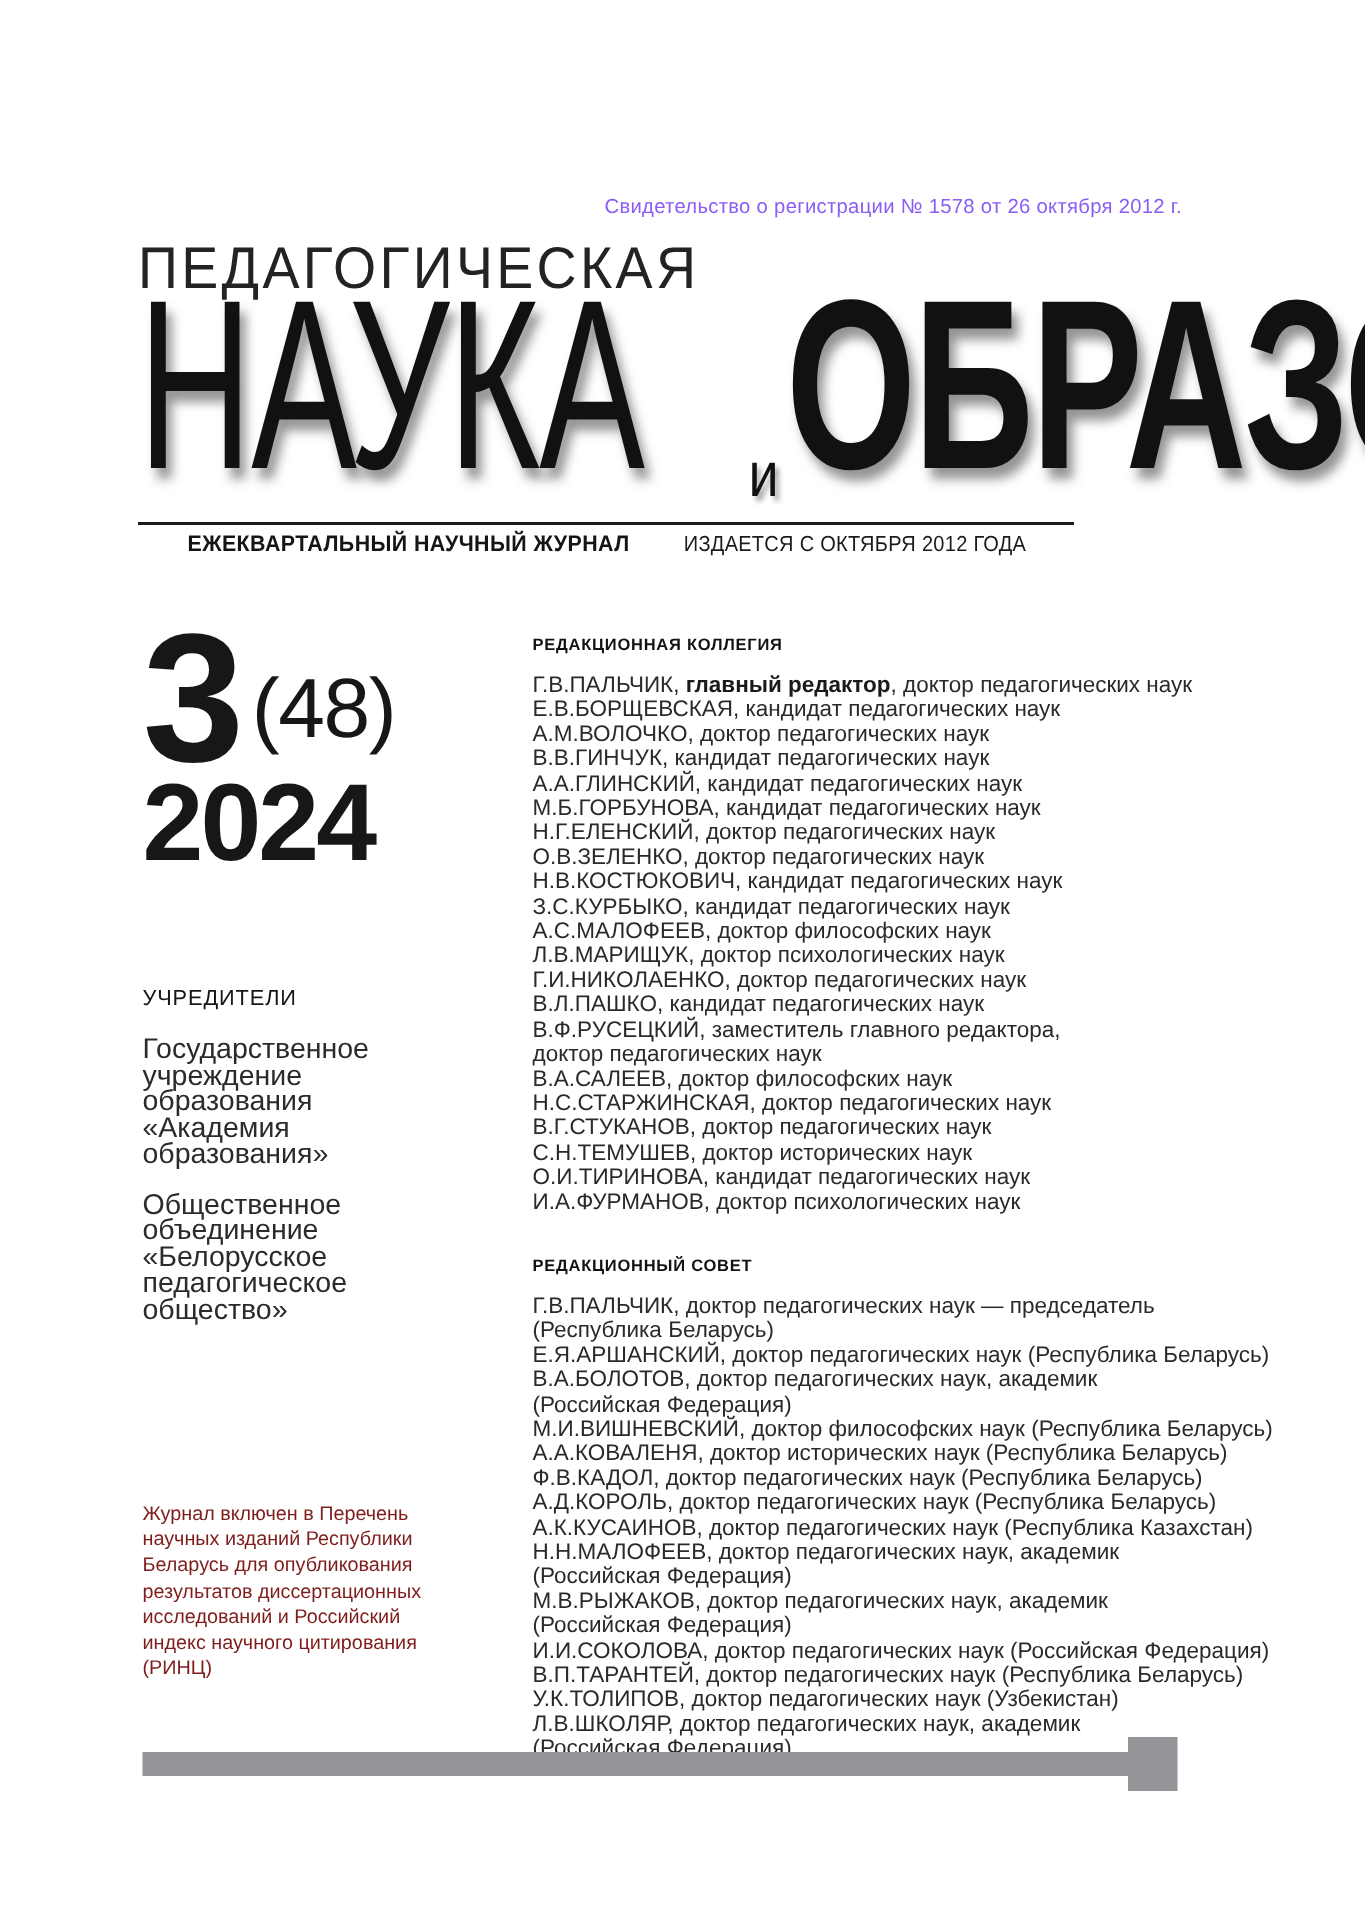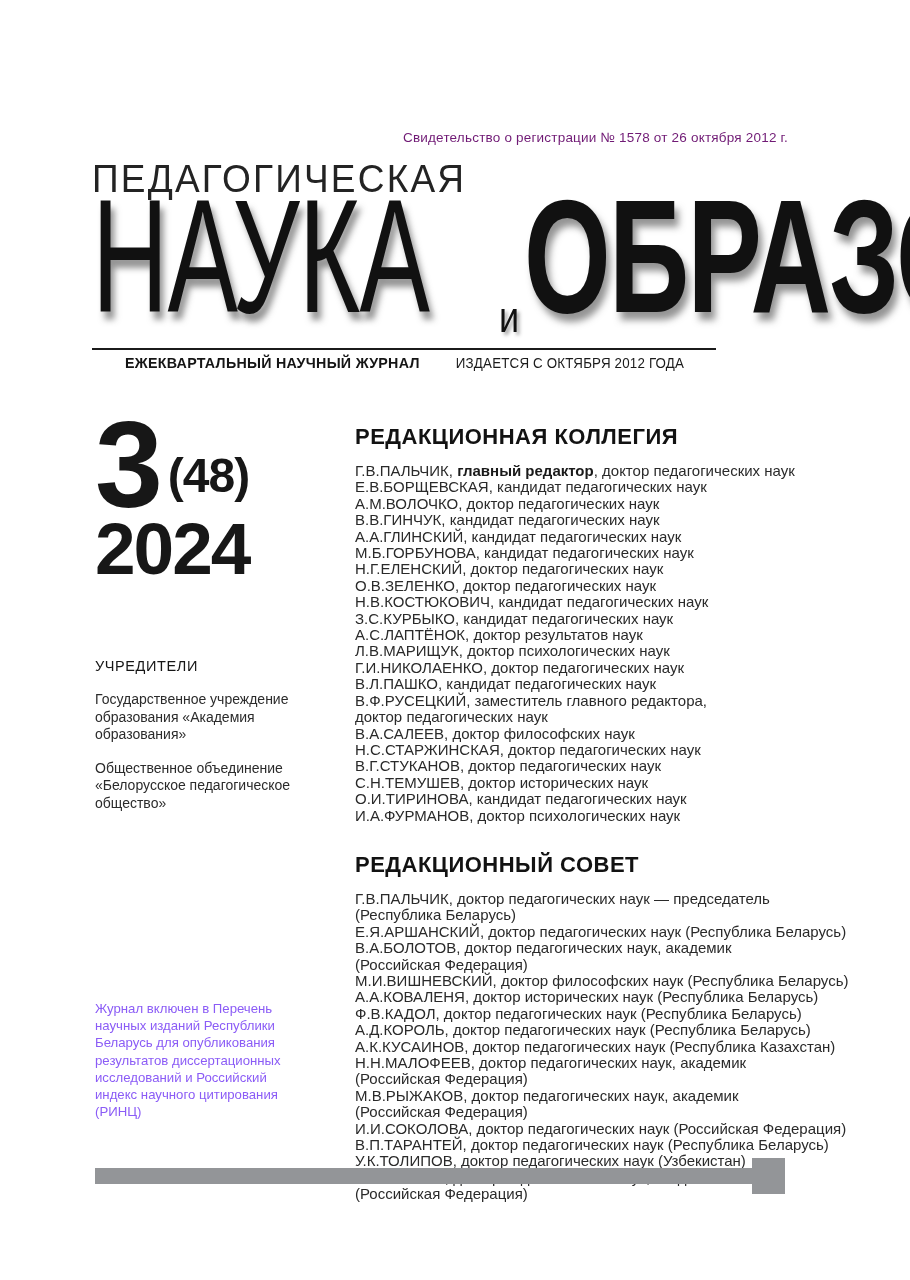--- a/index.html
+++ b/index.html
@@ -24,21 +24,21 @@
 
   
   .reg-line {
     position: absolute;
     left: 0;
     top: 130px;
     width: 788px;
     text-align: right;
     font-size: 13.5px;
     letter-spacing: 0.2px;
-    color: #701a75;
+    color: #8b5cf6;
     white-space: nowrap;
   }
 
   
   .masthead {
     position: absolute;
     left: 92px;
     top: 158px;
     width: 740px;
   }
@@ -143,22 +143,22 @@
     align-items: flex-end;
     line-height: 1;
   }
   .issue-num {
     font-size: 122px;
     font-weight: 700;
     letter-spacing: -3px;
     line-height: 0.84;
   }
   .issue-paren {
-    font-size: 48px;
-    font-weight: 700;
+    font-size: 56px;
+    font-weight: 400;
     letter-spacing: -1px;
     padding: 0 0 16px 8px;
     line-height: 1;
   }
   .issue-year {
     font-size: 73px;
     font-weight: 700;
     letter-spacing: -2px;
     line-height: 1;
     margin-top: -4px;
@@ -171,46 +171,46 @@
     width: 215px;
   }
   .founders-title {
     font-size: 14.5px;
     font-weight: 400;
     letter-spacing: 0.6px;
     color: #161616;
     margin-bottom: 17px;
   }
   .founders-group {
-    font-size: 14px;
+    font-size: 19px;
     line-height: 17.5px;
     color: #2b2b2b;
     margin-bottom: 16px;
   }
   .founders-group:last-child { margin-bottom: 0; }
 
   .indexing {
     position: absolute;
     left: 95px;
     top: 1000px;
     width: 205px;
     font-size: 13.2px;
     line-height: 17.2px;
-    color: #8b5cf6;
+    color: #7f1d1d;
   }
 
   
   .right-col {
     position: absolute;
     left: 355px;
     top: 424px;
     width: 450px;
   }
   .section-title {
-    font-size: 22px;
+    font-size: 11px;
     font-weight: 700;
     letter-spacing: 0.5px;
     color: #121212;
     margin: 0 0 13px 0;
   }
   .section-title.second {
     margin-top: 28px;
   }
   .member-list {
     list-style: none;
@@ -298,21 +298,21 @@
         <li><span>Г.В.ПАЛЬЧИК, </span><span class="role-bold">главный редактор</span><span>, доктор педагогических наук</span></li>
         <li>Е.В.БОРЩЕВСКАЯ, кандидат педагогических наук</li>
         <li>А.М.ВОЛОЧКО, доктор педагогических наук</li>
         <li>В.В.ГИНЧУК, кандидат педагогических наук</li>
         <li>А.А.ГЛИНСКИЙ, кандидат педагогических наук</li>
         <li>М.Б.ГОРБУНОВА, кандидат педагогических наук</li>
         <li>Н.Г.ЕЛЕНСКИЙ, доктор педагогических наук</li>
         <li>О.В.ЗЕЛЕНКО, доктор педагогических наук</li>
         <li>Н.В.КОСТЮКОВИЧ, кандидат педагогических наук</li>
         <li>З.С.КУРБЫКО, кандидат педагогических наук</li>
-        <li>А.С.ЛАПТЁНОК, доктор результатов наук</li>
+        <li>А.С.МАЛОФЕЕВ, доктор философских наук</li>
         <li>Л.В.МАРИЩУК, доктор психологических наук</li>
         <li>Г.И.НИКОЛАЕНКО, доктор педагогических наук</li>
         <li>В.Л.ПАШКО, кандидат педагогических наук</li>
         <li>В.Ф.РУСЕЦКИЙ, заместитель главного редактора,</li>
         <li class="cont">доктор педагогических наук</li>
         <li>В.А.САЛЕЕВ, доктор философских наук</li>
         <li>Н.С.СТАРЖИНСКАЯ, доктор педагогических наук</li>
         <li>В.Г.СТУКАНОВ, доктор педагогических наук</li>
         <li>С.Н.ТЕМУШЕВ, доктор исторических наук</li>
         <li>О.И.ТИРИНОВА, кандидат педагогических наук</li>

